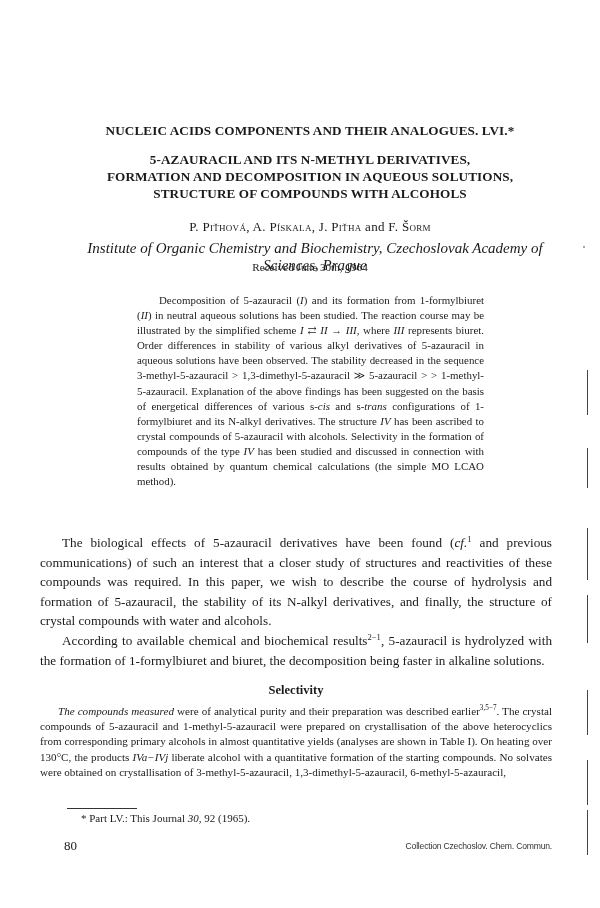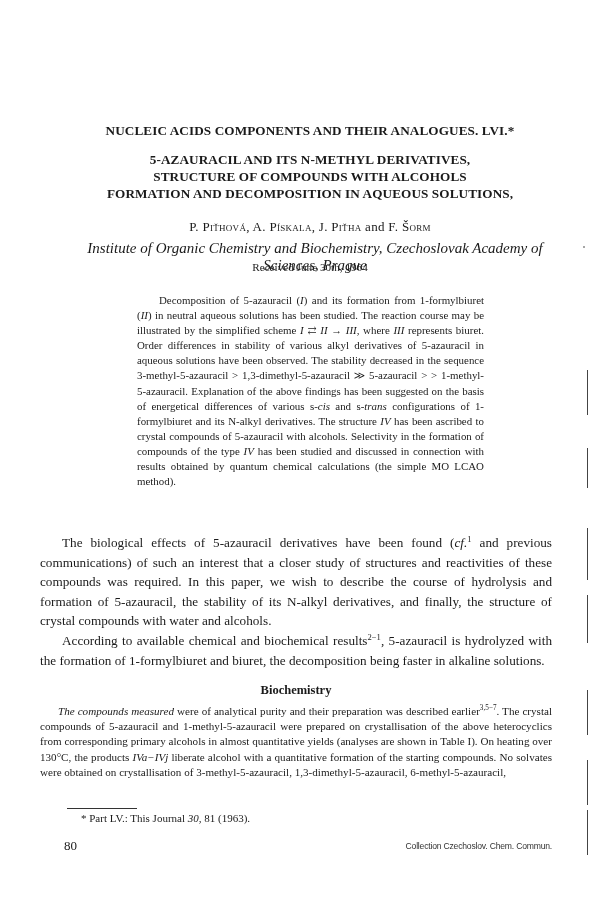--- a/index.html
+++ b/index.html
@@ -60,42 +60,42 @@
     i { font-style: italic; }
   </style>
 </head>
 <body>
 
 <div class="page">
 
   <div class="title t1">Nucleic acids components and their analogues. LVI.*</div>
   <div class="title t2">
     <div>5-Azauracil and its N-methyl derivatives,</div>
+    <div>formation and decomposition in aqueous solutions,</div>
     <div>structure of compounds with alcohols</div>
-    <div>formation and decomposition in aqueous solutions,</div>
   </div>
 
   <div class="authors"><span>P. </span><span class="sc">Pıťhová</span><span>, A. </span><span class="sc">Pískala</span><span>, J. </span><span class="sc">Piťha</span><span> and F. </span><span class="sc">Šorm</span></div>
 
   <div class="affil">Institute of Organic Chemistry and Biochemistry, Czechoslovak Academy of Sciences, Prague</div>
   <div class="dot"></div>
   <div class="received">Received June 30th, 1964</div>
 
   <div class="abstract"><span>Decomposition of 5-azauracil (</span><i>I</i><span>) and its formation from 1-formylbiuret (</span><i>II</i><span>) in neutral aqueous solutions has been studied. The reaction course may be illustrated by the simplified scheme </span><i>I ⇄ II → III</i><span>, where </span><i>III</i><span> represents biuret. Order differences in stability of various alkyl derivatives of 5-azauracil in aqueous solutions have been observed. The stability decreased in the sequence 3-methyl-5-azauracil &gt; 1,3-dimethyl-5-azauracil ≫ 5-azauracil &gt; &gt; 1-methyl-5-azauracil. Explanation of the above findings has been suggested on the basis of energetical differences of various s-</span><i>cis</i><span> and s-</span><i>trans</i><span> configurations of 1-formylbiuret and its N-alkyl derivatives. The structure </span><i>IV</i><span> has been ascribed to crystal compounds of 5-azauracil with alcohols. Selectivity in the formation of compounds of the type </span><i>IV</i><span> has been studied and discussed in connection with results obtained by quantum chemical calculations (the simple MO LCAO method).</span></div>
 
   <div class="body-text p1">
     <p><span>The biological effects of 5-azauracil derivatives have been found (</span><i>cf.</i><sup>1</sup><span> and previous communications) of such an interest that a closer study of structures and reactivities of these compounds was required. In this paper, we wish to describe the course of hydrolysis and formation of 5-azauracil, the stability of its N-alkyl derivatives, and finally, the structure of crystal compounds with water and alcohols.</span></p>
     <p><span>According to available chemical and biochemical results</span><sup>2−1</sup><span>, 5-azauracil is hydrolyzed with the formation of 1-formylbiuret and biuret, the decomposition being faster in alkaline solutions.</span></p>
   </div>
 
-  <div class="exp-heading">Biochemistry</div>
+  <div class="exp-heading">Selectivity</div>
   <div class="exp-text"><i>The compounds measured</i><span> were of analytical purity and their preparation was described earlier</span><sup>3,5−7</sup><span>. The crystal compounds of 5-azauracil and 1-methyl-5-azauracil were prepared on crystallisation of the above heterocyclics from corresponding primary alcohols in almost quantitative yields (analyses are shown in Table I). On heating over 130°C, the products </span><i>IVa−IVj</i><span> liberate alcohol with a quantitative formation of the starting compounds. No solvates were obtained on crystallisation of 3-methyl-5-azauracil, 1,3-dimethyl-5-azauracil, 6-methyl-5-azauracil,</span></div>
 
   <div class="fn-rule"></div>
-  <div class="footnote"><span>* Part LV.: This Journal </span><i>30</i><span>, 81 (1963).</span></div>
+  <div class="footnote"><span>* Part LV.: This Journal </span><i>30</i><span>, 92 (1965).</span></div>
 
   <div class="page-num">80</div>
   <div class="journal">Collection Czechoslov. Chem. Commun.</div>
 
   <div class="scan-edge" style="top:370px;height:45px;"></div>
   <div class="scan-edge" style="top:448px;height:40px;"></div>
   <div class="scan-edge" style="top:528px;height:52px;"></div>
   <div class="scan-edge" style="top:595px;height:48px;"></div>
   <div class="scan-edge" style="top:690px;height:45px;"></div>
   <div class="scan-edge" style="top:760px;height:45px;"></div>

